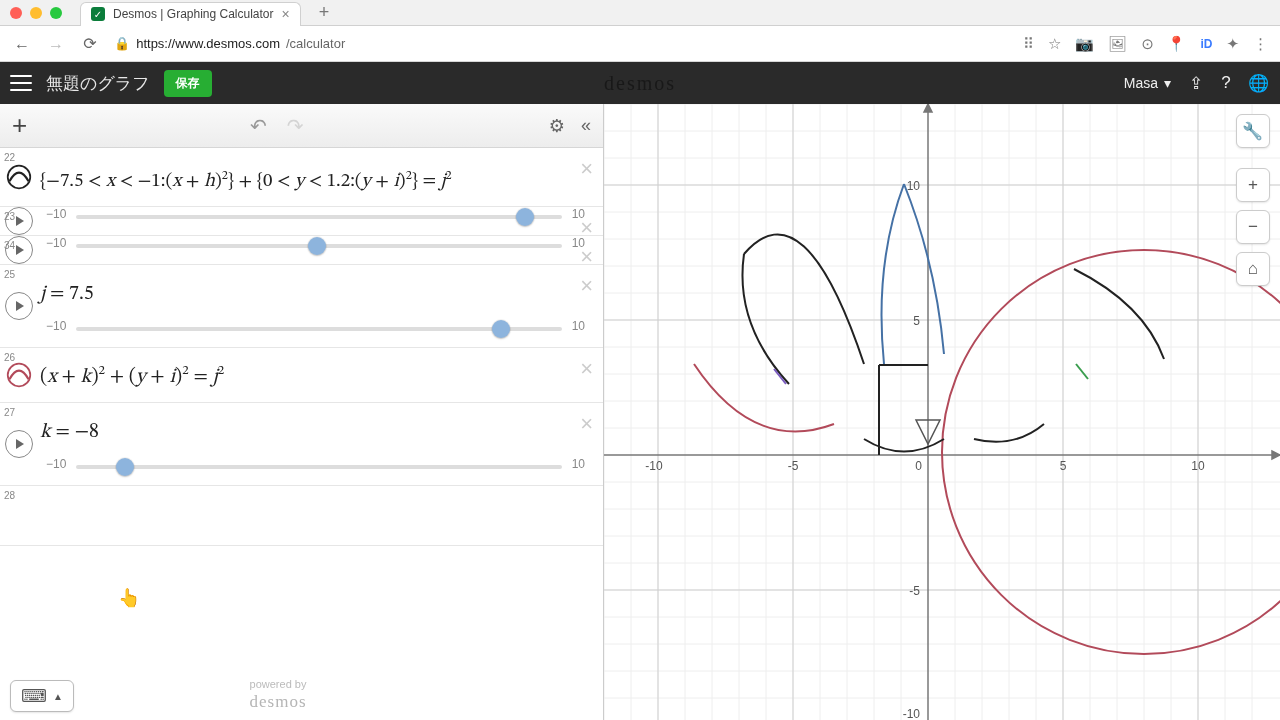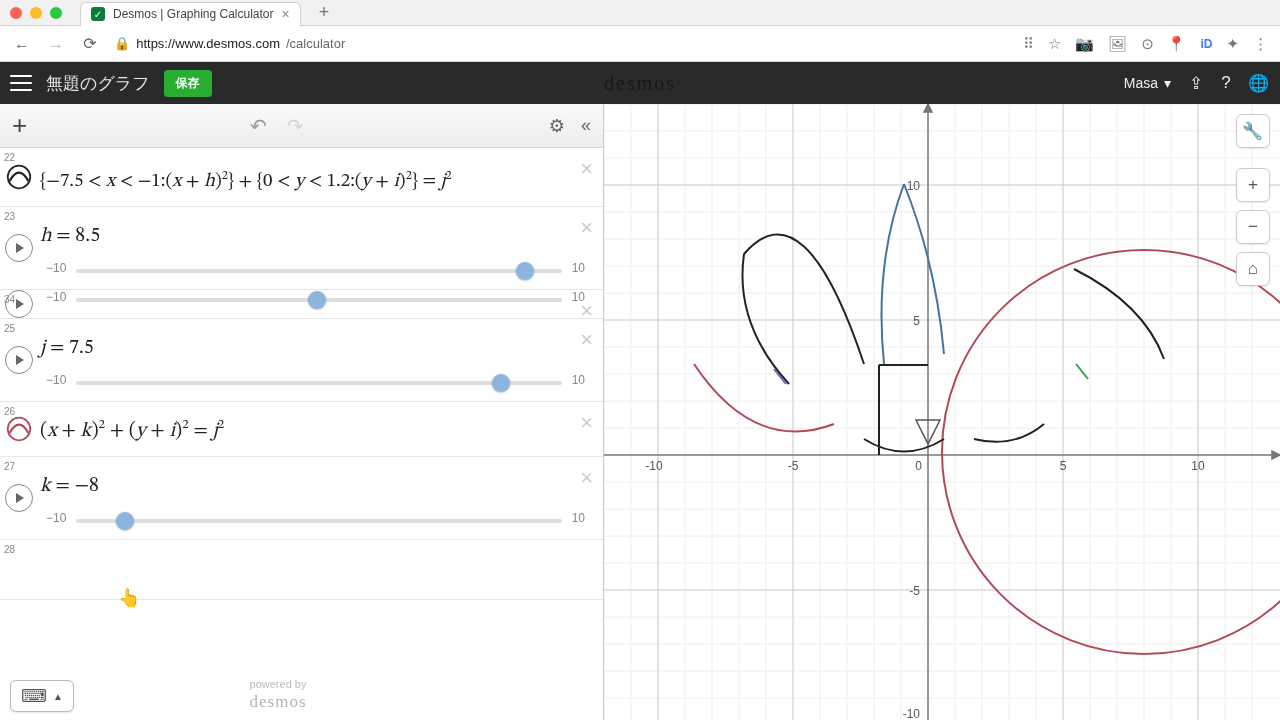--- a/index.html
+++ b/index.html
@@ -161,23 +161,20 @@
           <span class="math" style="font-size:19px">
             {−7.5 &lt; <span class="it">x</span> &lt; −1:(<span class="it">x</span> + <span class="it">h</span>)<sup>2</sup>} + {0 &lt; <span class="it">y</span> &lt; 1.2:(<span class="it">y</span> + <span class="it">i</span>)<sup>2</sup>} = <span class="it">j</span><sup>2</sup>
           </span>
         </div>
       </div>
 
       <div class="expr-row">
         <span class="rownum">23</span>
         <div class="play-circle"></div>
         <span class="del-x">×</span>
-        <div class="expr-content">
-            <span class="math"><span class="it">h</span> = 8.5</span>
-          </div>
         <div class="slider-row">
           <div class="slider-labels">
               <span>−10</span>
             <div class="slider-track" style="flex:1">
                 <div class="slider-thumb" style="left:92.5%"></div>
               </div>
           <span>10</span>
             </div>
         </div>
       </div>

